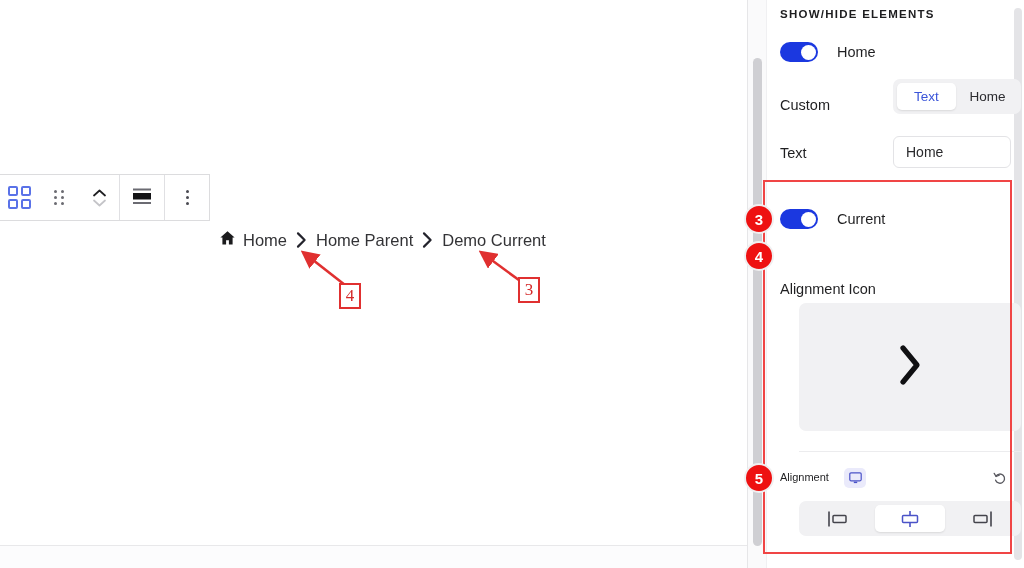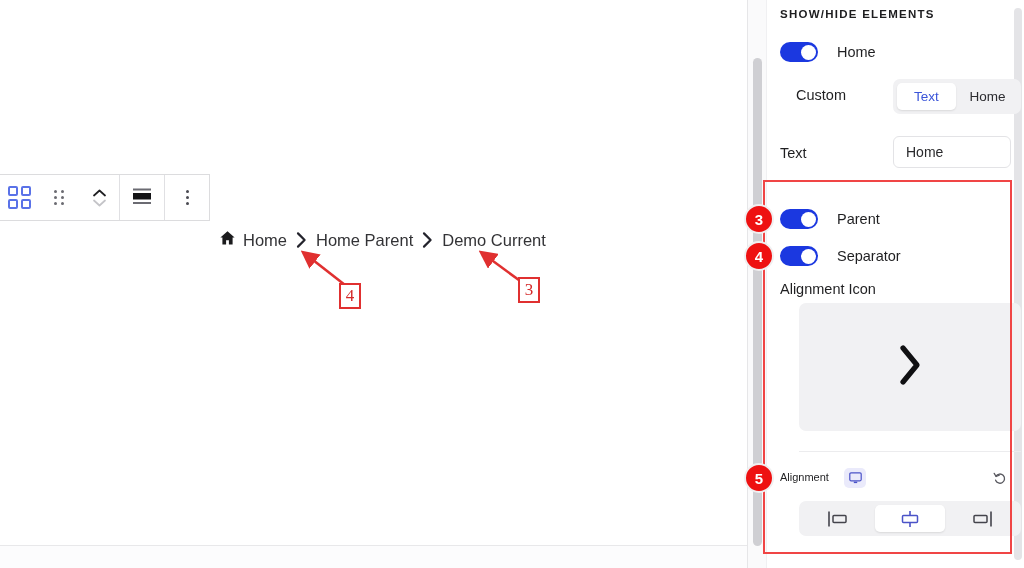--- a/index.html
+++ b/index.html
@@ -301,48 +301,42 @@
 
       <div class="sb-title">SHOW/HIDE ELEMENTS</div>
 
       <div class="row" style="top:42px;">
         <div class="toggle">
           <span class="knob"></span>
         </div>
         <span class="toggle-label">Home</span>
       </div>
 
-      <div class="row" style="top:87px;margin-left:16px;">
+      <div class="row" style="top:97px;">
         <span class="field-label">Custom</span>
       </div>
       <div class="segmented" style="left:126px; top:79px;">
         <div class="seg active">Text</div>
         <div class="seg">Home</div>
       </div>
 
       <div class="row" style="top:145px;">
         <span class="field-label">Text</span>
       </div>
       <div class="text-input" style="left:126px; top:136px;">
         <span>Home</span>
       </div>
 
       <div class="row" style="top:209px;">
         <div class="toggle">
           <span class="knob"></span>
         </div>
-        <span class="toggle-label">Parent</span>
-      </div>
-
-      <div class="row" style="top:246px;">
-        <div class="toggle">
-          <span class="knob"></span>
-        </div>
-        <span class="toggle-label">Separator</span>
-      </div>
+        <span class="toggle-label">Current</span>
+      </div>
+
 
       <div class="sep-label">Alignment Icon</div>
       <div class="sep-preview">
         <span>
           <svg width="30" height="46" viewBox="0 0 30 46" aria-hidden="true">
             <path d="M8 6 L22 23 L8 40" fill="none" stroke="#101012" stroke-width="5.2" stroke-linecap="round" stroke-linejoin="round"></path>
           </svg>
         </span>
       </div>
 

